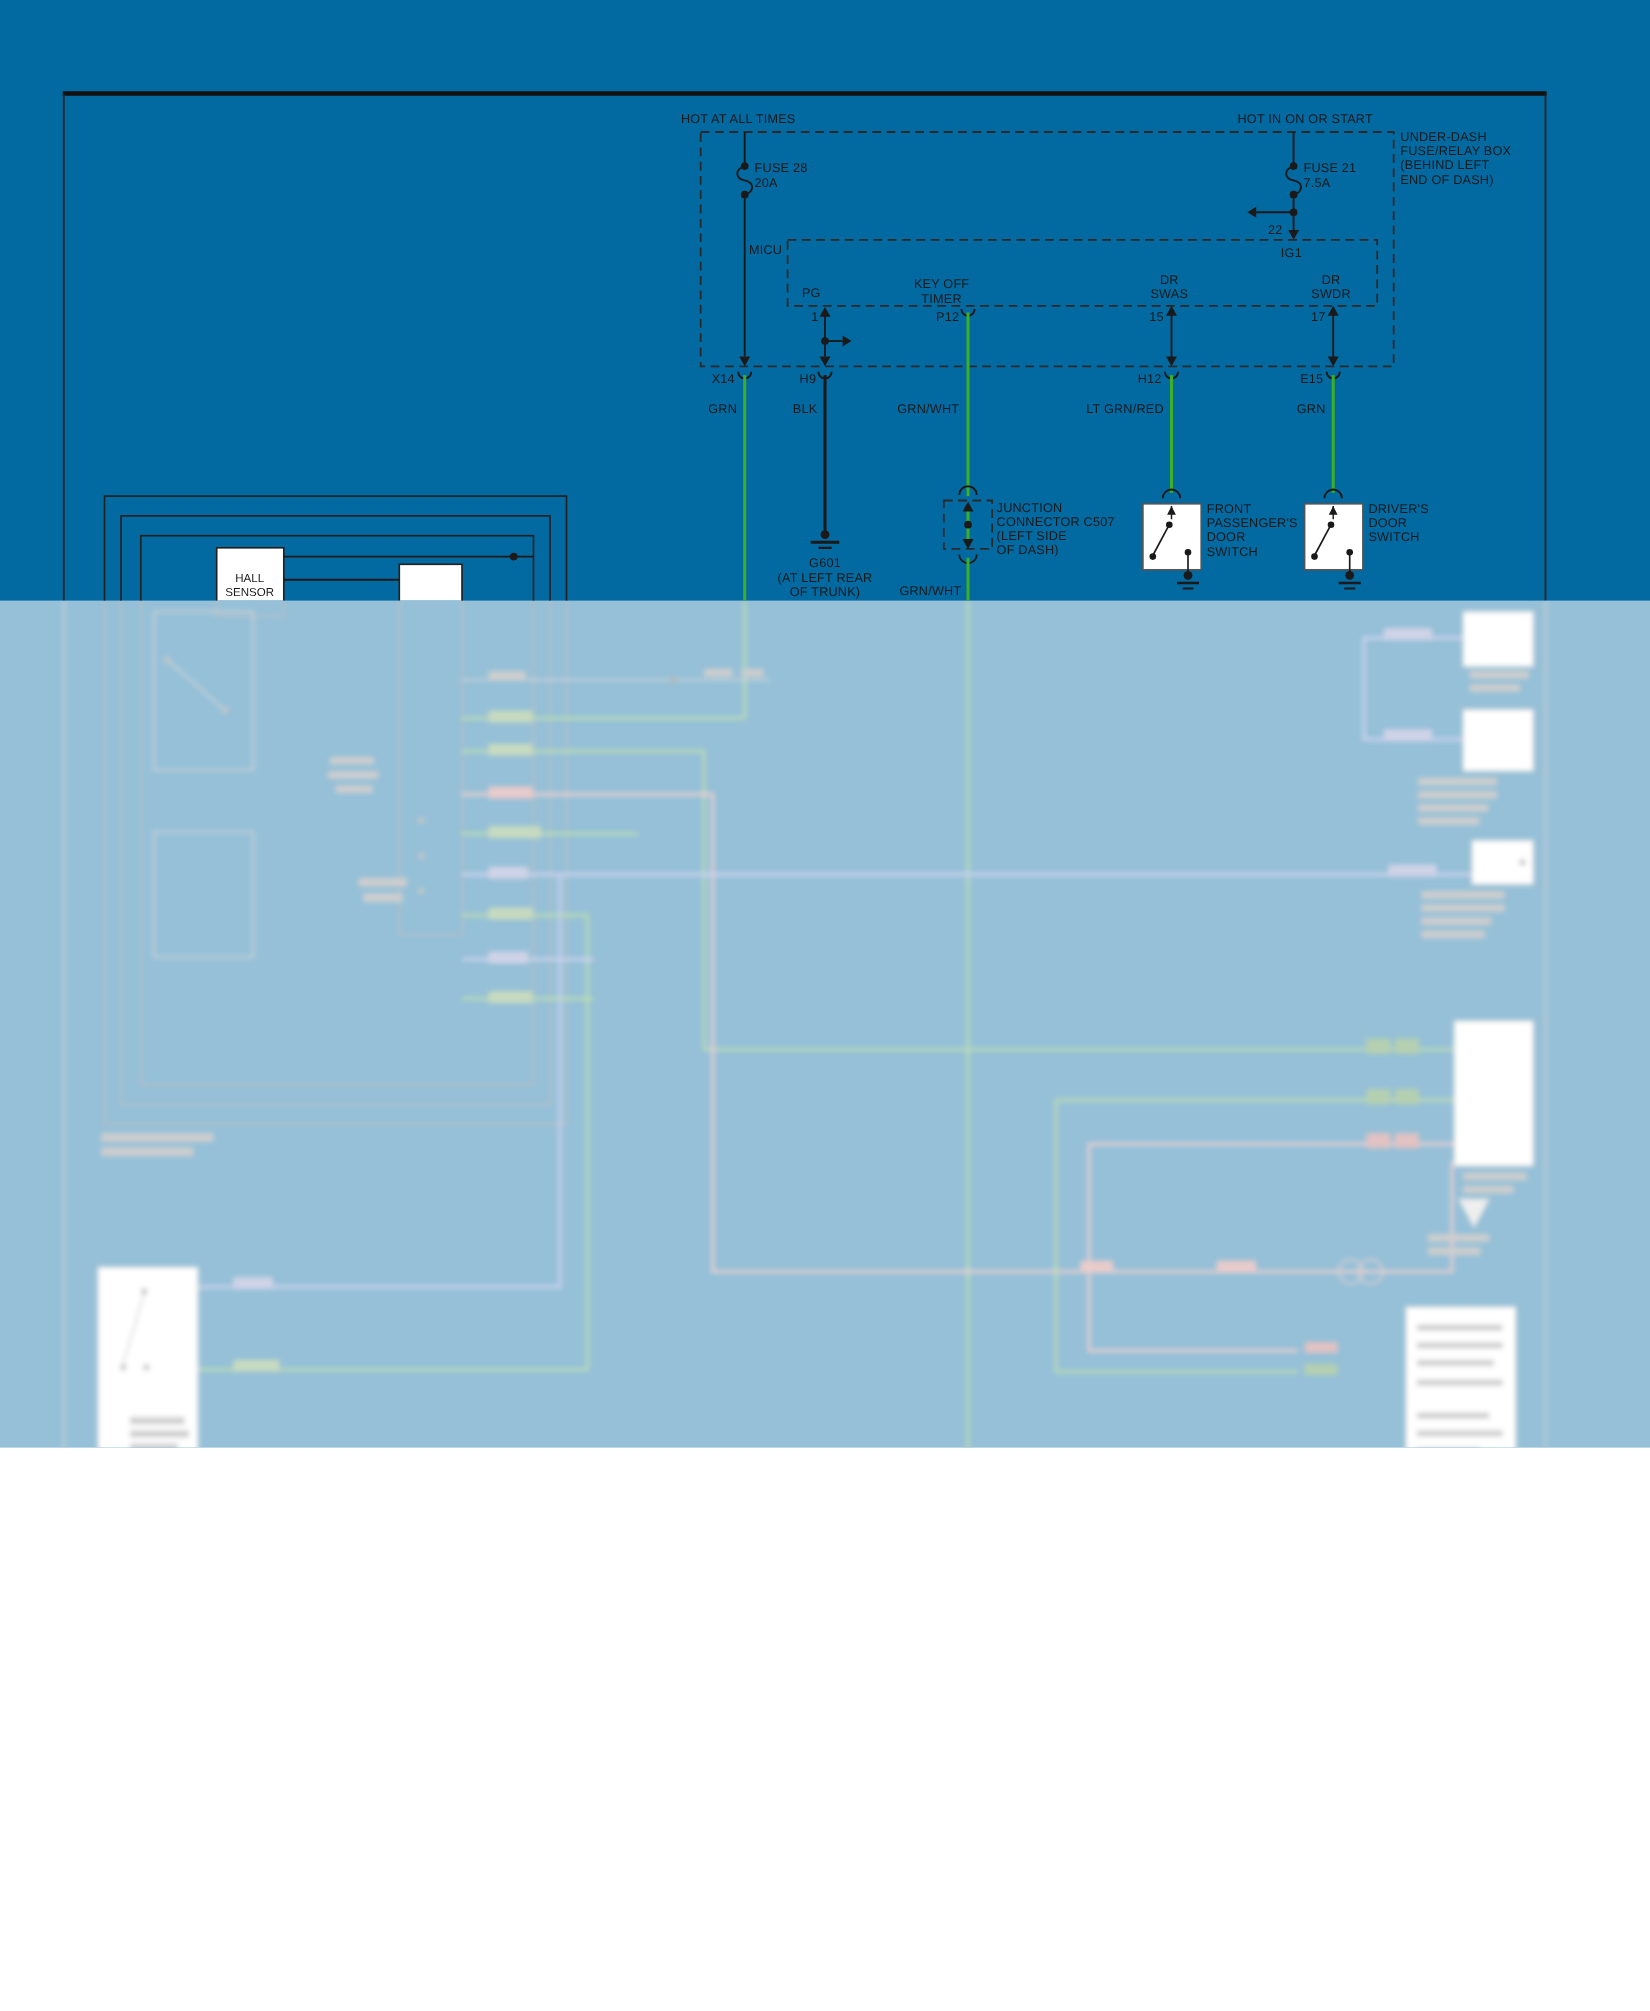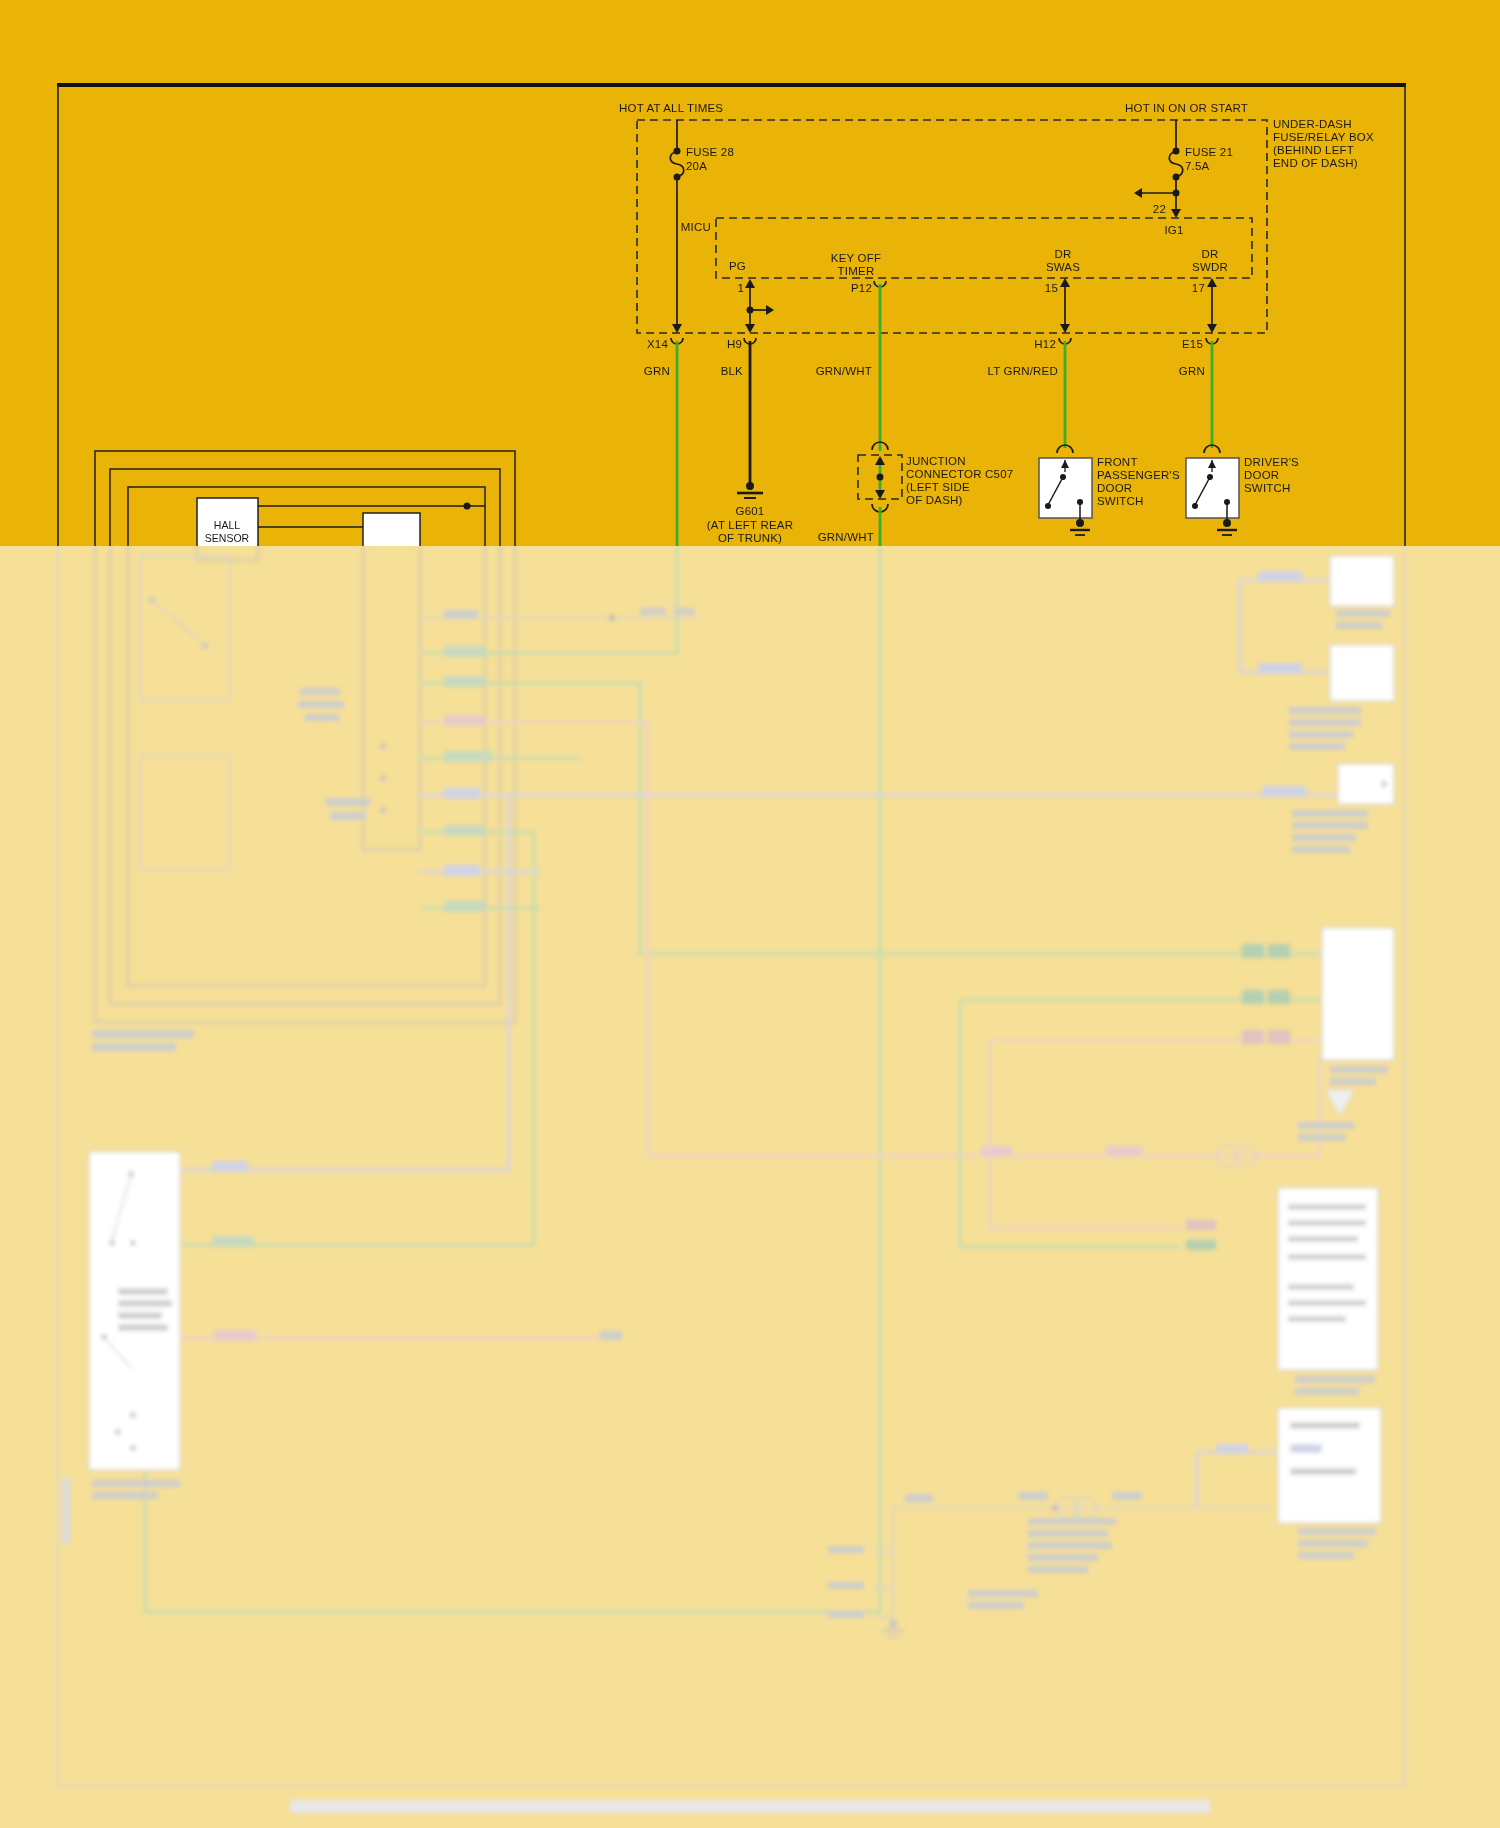--- a/index.html
+++ b/index.html
@@ -1,16 +1,16 @@
 <!DOCTYPE html>
 <html><head>
 <meta charset="utf-8">
 <style>
   html,body{margin:0;padding:0;background:#fff;}
-  .stage{position:relative;width:1500px;height:1828px;background:#eab308;overflow:hidden;}
+  .stage{position:relative;width:1500px;height:1316px;background:#0369a1;overflow:hidden;}
   svg{display:block}
   .t{font-family:"Liberation Sans",sans-serif;font-size:11.5px;fill:#1a1a1a;letter-spacing:.2px;}
   .ts{font-family:"Liberation Sans",sans-serif;font-size:10.5px;fill:#1a1a1a;}
   .mid{text-anchor:middle}.end{text-anchor:end}
   .ln{stroke:#1a1a1a;stroke-width:1.7;fill:none}
   .dash{stroke:#2a2a2a;stroke-width:1.6;fill:none;stroke-dasharray:8 5}
   .wire{stroke-width:2.8;fill:none}
   .blk{stroke:#1a1a1a}
   .boxg{stroke:#555;stroke-width:1.5;fill:#fff}
   .dot{fill:#1a1a1a}

